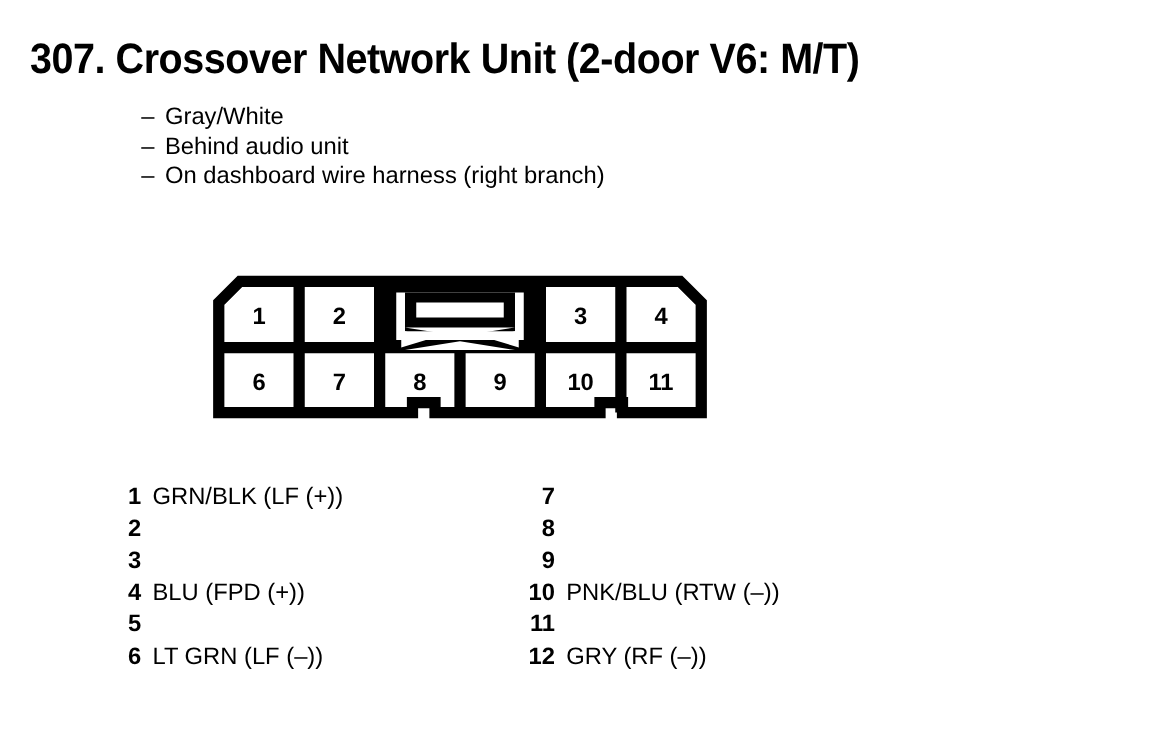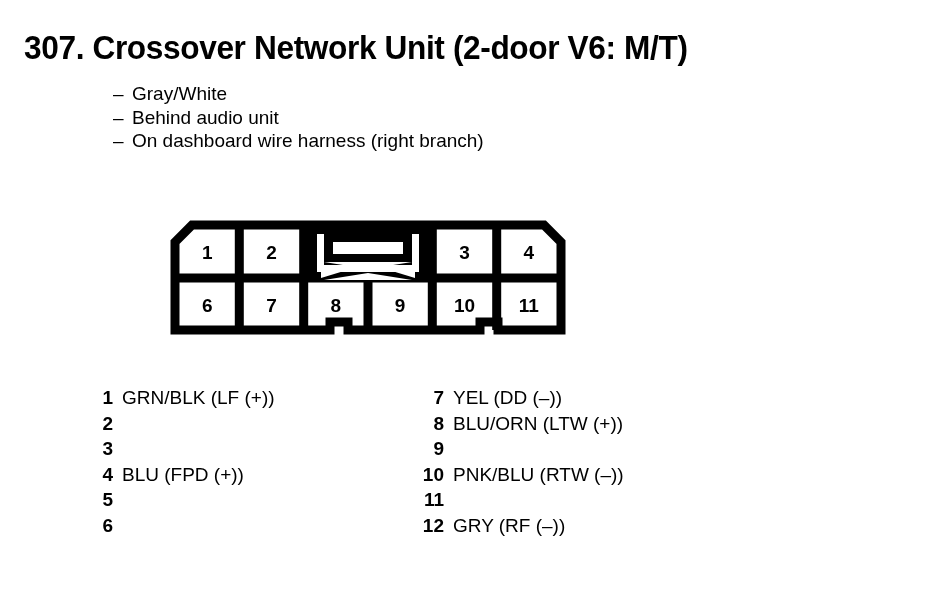--- a/index.html
+++ b/index.html
@@ -170,31 +170,30 @@
     </div>
     <div class="pin-row">
       <span class="pin-num">4</span>
       <span class="pin-label">BLU (FPD (+))</span>
     </div>
     <div class="pin-row">
       <span class="pin-num">5</span>
     </div>
     <div class="pin-row">
       <span class="pin-num">6</span>
+      <span class="pin-label">LT GRN (LF (–))</span>
     </div>
   </div>
 
   <div class="legend-col right">
     <div class="pin-row">
       <span class="pin-num">7</span>
-      <span class="pin-label">YEL (DD (–))</span>
     </div>
     <div class="pin-row">
       <span class="pin-num">8</span>
-      <span class="pin-label">BLU/ORN (LTW (+))</span>
     </div>
     <div class="pin-row">
       <span class="pin-num">9</span>
     </div>
     <div class="pin-row">
       <span class="pin-num">10</span>
       <span class="pin-label">PNK/BLU (RTW (–))</span>
     </div>
     <div class="pin-row">
       <span class="pin-num">11</span>

